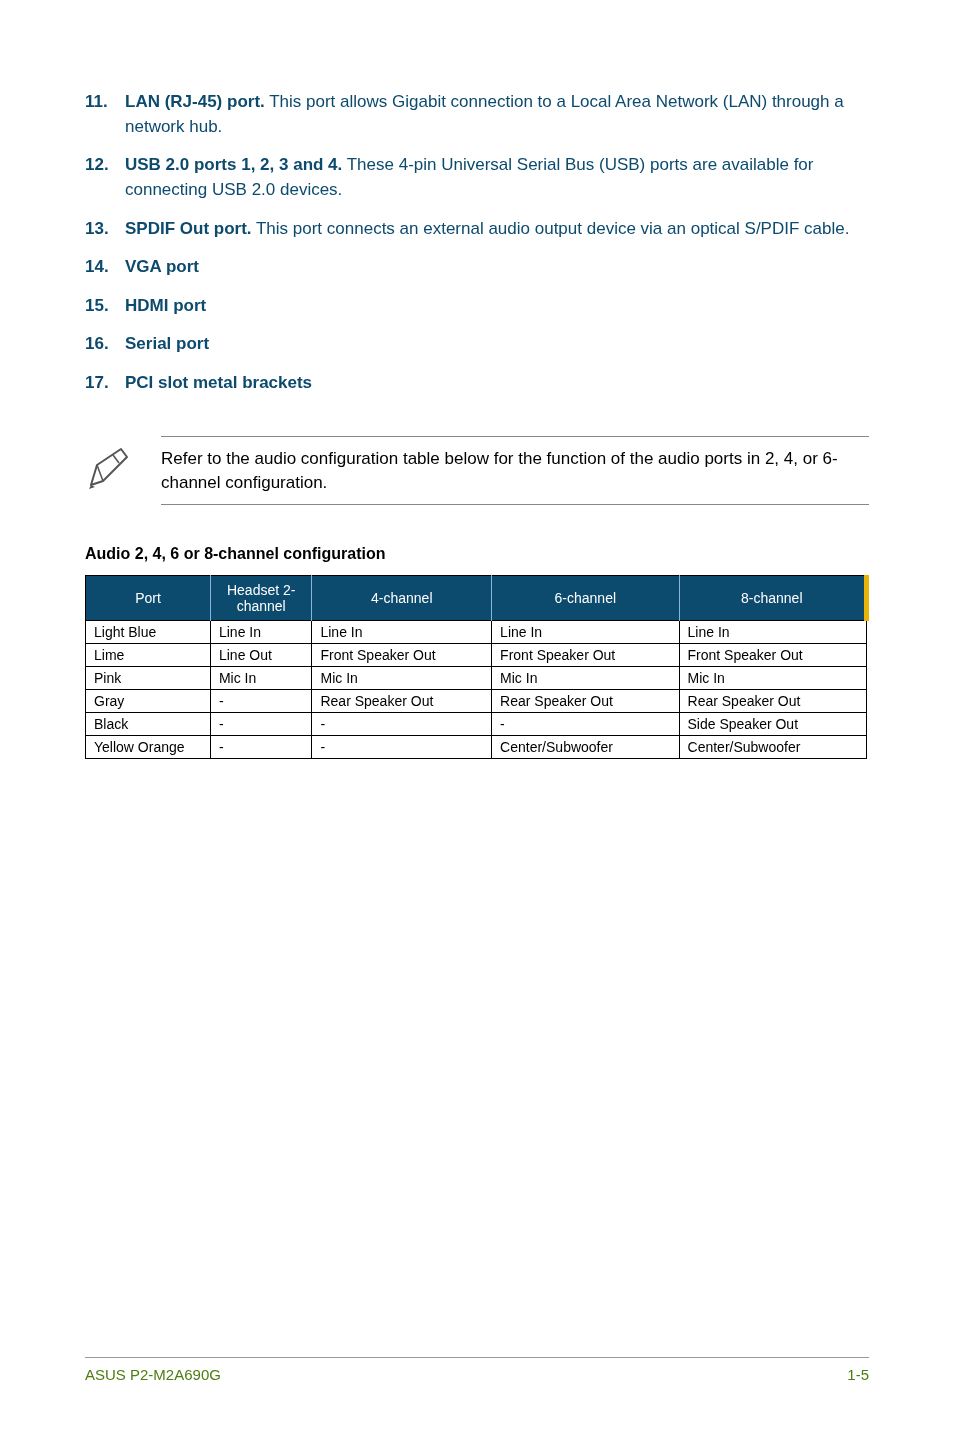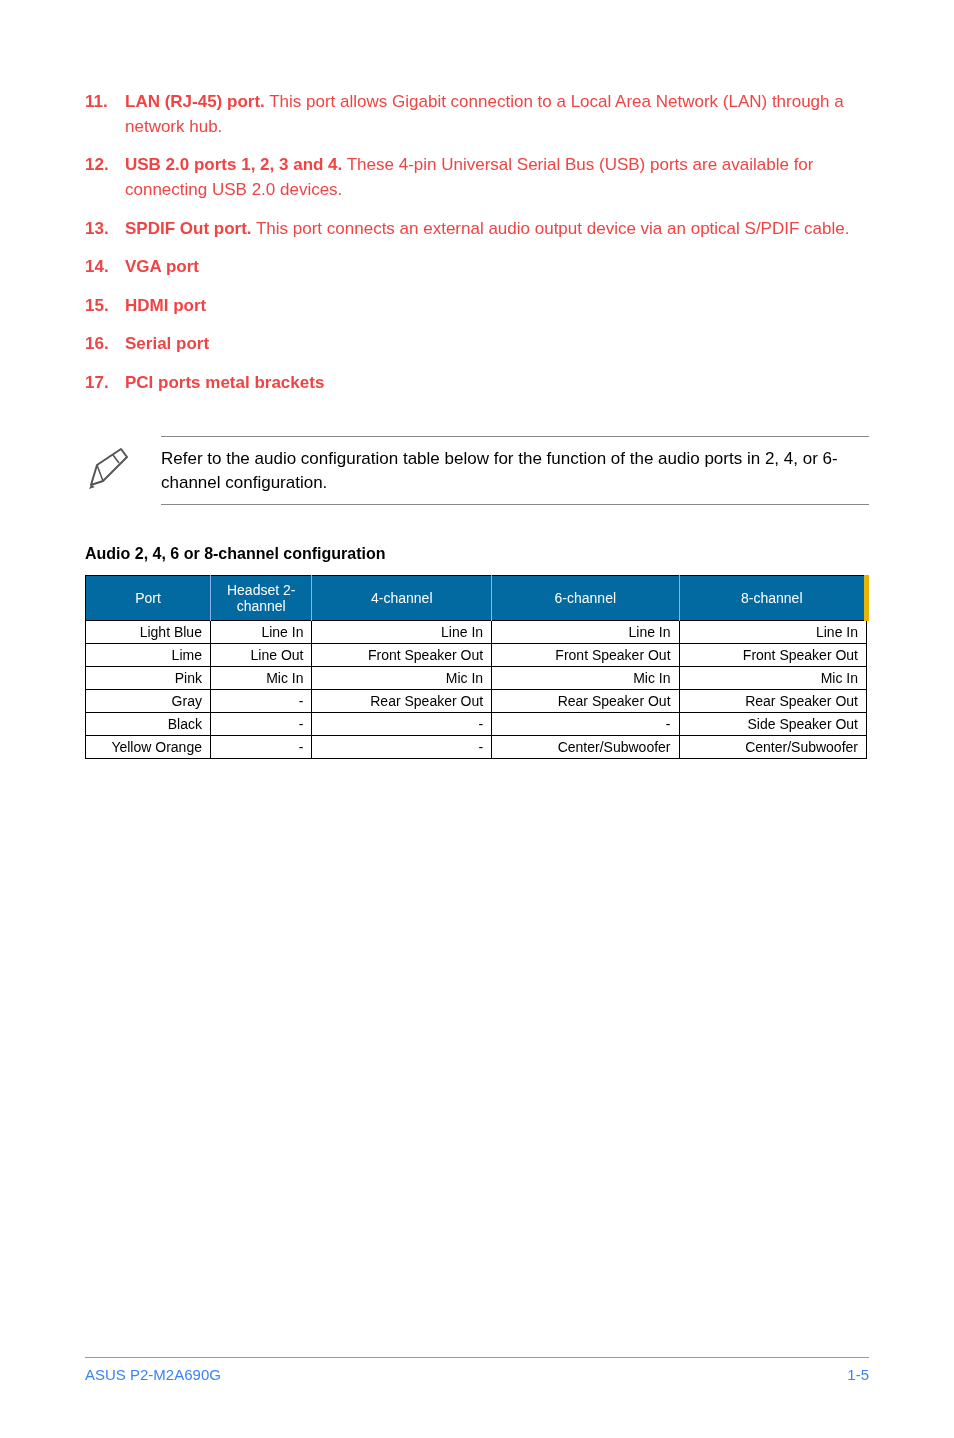--- a/index.html
+++ b/index.html
@@ -18,21 +18,21 @@
     .numbered-list {
       list-style: none;
       padding: 0;
       margin: 0;
     }
     .numbered-list li {
       display: flex;
       margin-bottom: 14px;
       font-size: 17px;
       line-height: 1.45;
-      color: #ef4444;
+      color: #0c4a6e;
     }
     .num {
       font-weight: bold;
       width: 40px;
       flex-shrink: 0;
     }
     .li-body {
       flex: 1;
     }
     .li-body .bold {
@@ -62,51 +62,51 @@
       font-weight: bold;
       margin: 30px 0 12px 0;
     }
     .audio-table {
       width: 100%;
       border-collapse: collapse;
       border: 1px solid #000;
       font-size: 14px;
     }
     .audio-table th {
-      background: #0369a1;
+      background: #0c4a6e;
       color: #fff;
       font-weight: normal;
       padding: 6px 8px;
       text-align: center;
       border-left: 1px solid #88b3e8;
       border-right: 1px solid #88b3e8;
       vertical-align: middle;
     }
     .audio-table th:first-child { border-left: 1px solid #000; }
     .audio-table th:last-child { border-right: 5px solid #eab308; }
     .audio-table td {
       border: 1px solid #000;
       padding: 3px 8px;
-      text-align: right;
+      text-align: left;
       vertical-align: middle;
     }
     .audio-table td:first-child {
-      text-align: right;
+      text-align: left;
     }
     .footer {
       position: absolute;
       bottom: 55px;
       left: 85px;
       right: 85px;
       border-top: 1px solid #999;
       padding-top: 8px;
       display: flex;
       justify-content: space-between;
       font-size: 15px;
-      color: #3b82f6;
+      color: #4d7c0f;
     }
   </style>
 </head>
 <body>
 
 <div class="content">
   <ul class="numbered-list">
     <li>
       <span class="num">11.</span>
       <span class="li-body"><span class="bold">LAN (RJ-45) port.</span><span> This port allows Gigabit connection to a Local Area Network (LAN) through a network hub.</span></span>
@@ -126,21 +126,21 @@
     <li>
       <span class="num">15.</span>
       <span class="li-body"><span class="bold">HDMI port</span><span></span></span>
     </li>
     <li>
       <span class="num">16.</span>
       <span class="li-body"><span class="bold">Serial port</span><span></span></span>
     </li>
     <li>
       <span class="num">17.</span>
-      <span class="li-body"><span class="bold">PCI ports metal brackets</span><span></span></span>
+      <span class="li-body"><span class="bold">PCI slot metal brackets</span><span></span></span>
     </li>
   </ul>
 
   <div class="note-block">
     <div class="note-icon">
       <svg viewBox="0 0 48 48" width="48" height="48">
         <path d="M6 40 L12 20 L36 4 L42 12 L18 36 Z" fill="none" stroke="#555" stroke-width="2" stroke-linejoin="round"></path>
         <path d="M6 40 L4 44 L10 42 Z" fill="#555"></path>
         <line x1="12" y1="20" x2="18" y2="36" stroke="#555" stroke-width="1.5"></line>
         <path d="M28 10 L34 18" stroke="#555" stroke-width="1.5"></path>

